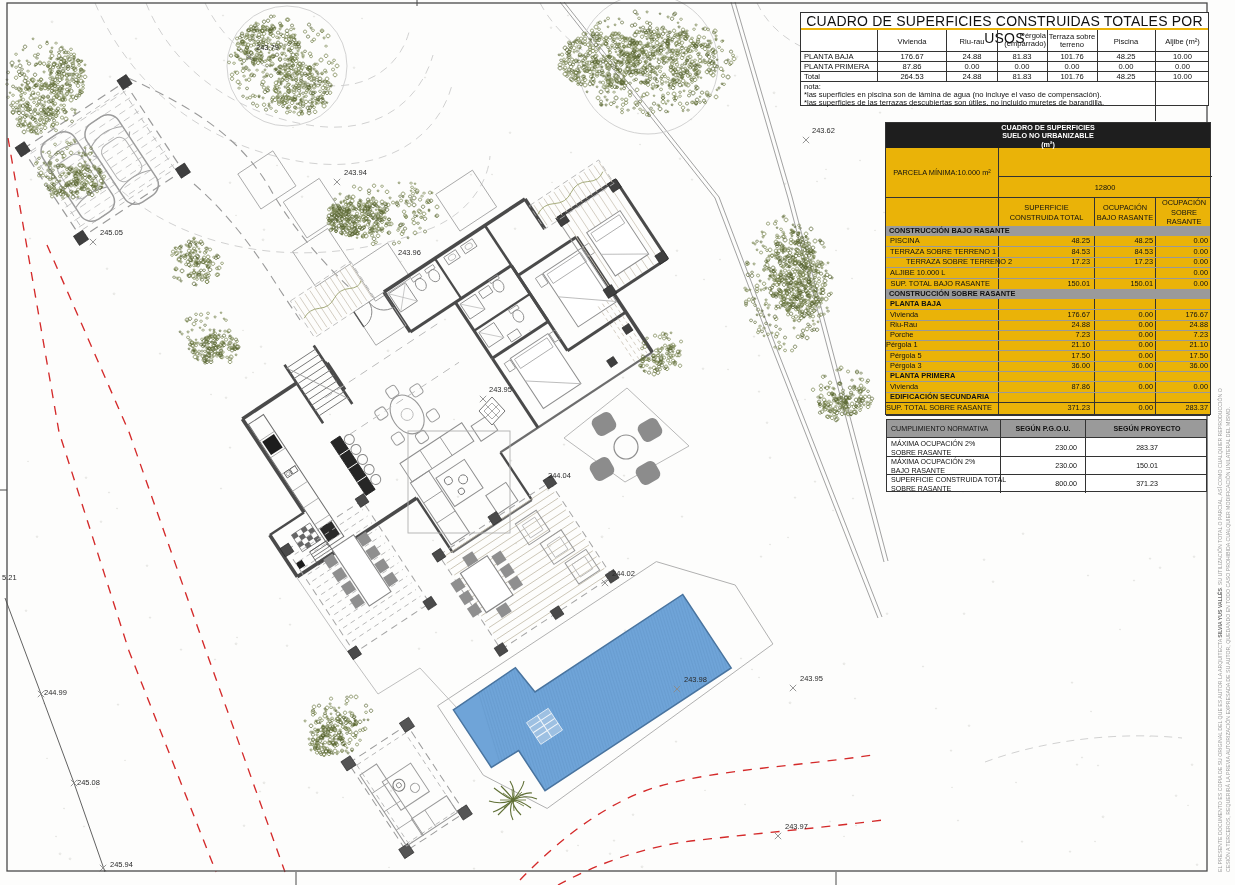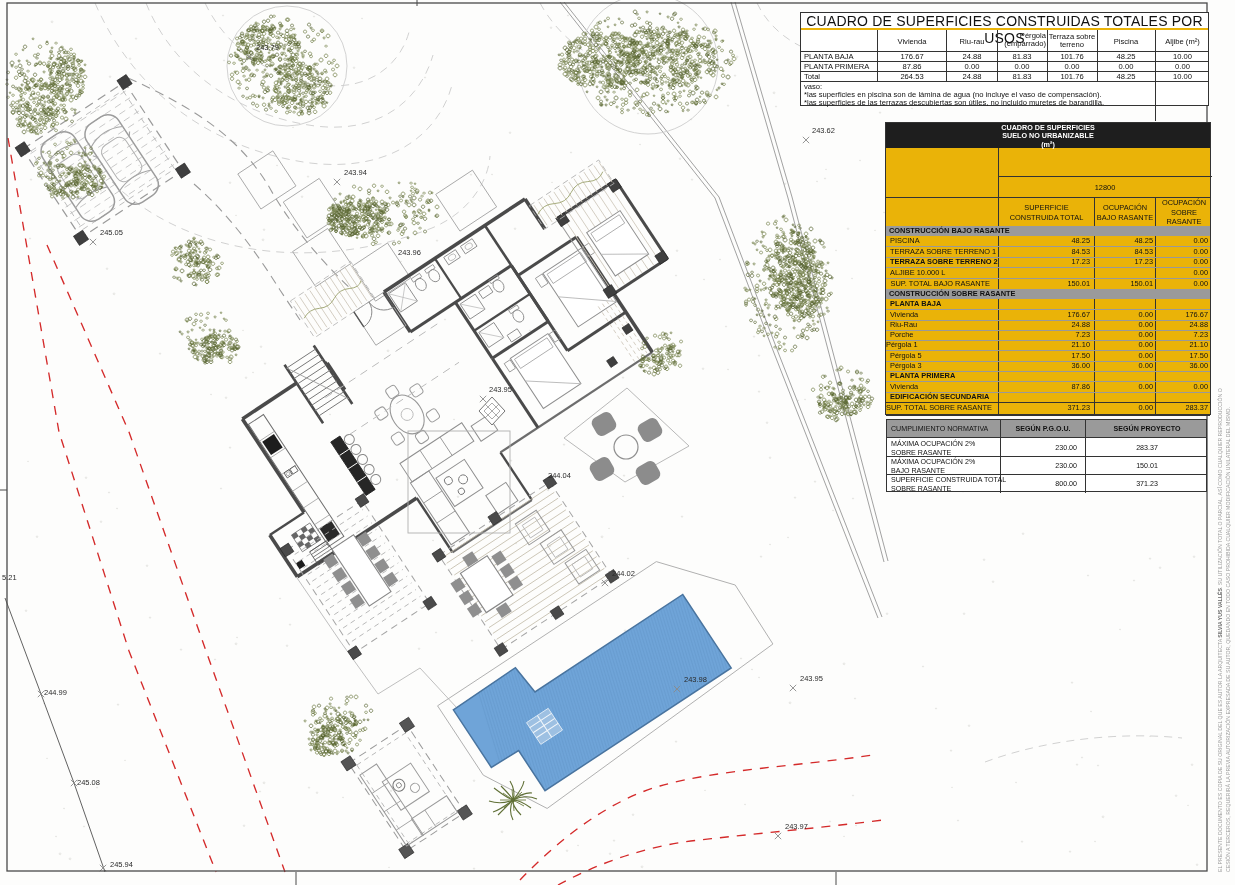--- a/index.html
+++ b/index.html
@@ -804,49 +804,50 @@
 <div style="position:absolute;left:247px;top:49px;width:48px;text-align:center">0.00</div>
 <div style="position:absolute;left:297px;top:49px;width:56px;text-align:center">0.00</div>
 <div style="position:absolute;left:355px;top:49px;width:53px;text-align:center">0.00</div>
 <div style="position:absolute;left:78px;top:59px;width:66px;text-align:center">264.53</div>
 <div style="position:absolute;left:147px;top:59px;width:48px;text-align:center">24.88</div>
 <div style="position:absolute;left:197px;top:59px;width:48px;text-align:center">81.83</div>
 <div style="position:absolute;left:247px;top:59px;width:48px;text-align:center">101.76</div>
 <div style="position:absolute;left:297px;top:59px;width:56px;text-align:center">48.25</div>
 <div style="position:absolute;left:355px;top:59px;width:53px;text-align:center">10.00</div>
 
- <div style="position:absolute;left:3px;top:69px">vaso:</div>
+ <div style="position:absolute;left:3px;top:69px">nota:</div>
  <div style="position:absolute;left:3px;top:77px">*las superficies en piscina son de lámina de agua (no incluye el vaso de compensación).</div>
  <div style="position:absolute;left:3px;top:85px">*las superficies de las terrazas descubiertas son útiles, no incluido muretes de barandilla.</div>
 </div>
 
 <div style="position:absolute;left:885px;top:122px;width:326px;height:293px;background:#eab308;border:1.2px solid #333;font-size:7.4px;color:#111">
  <div style="position:absolute;left:0;top:0;width:100%;height:25px;background:#1e1e1e;color:#fff;text-align:center;font-weight:bold;font-size:7.2px;line-height:1.15;padding-top:1px">CUADRO DE SUPERFICIES<br>SUELO NO URBANIZABLE<br>(m²)</div>
  <div style="position:absolute;left:112px;top:25px;width:1px;height:268px;background:#333"></div>
  <div style="position:absolute;left:208px;top:74px;width:1px;height:219px;background:#333"></div>
  <div style="position:absolute;left:269px;top:74px;width:1px;height:219px;background:#333"></div>
  <div style="position:absolute;left:0;top:74px;width:100%;height:1px;background:#333"></div>
  <div style="position:absolute;left:112px;top:53px;width:214px;height:1px;background:#333"></div>
  <div style="position:absolute;left:0;top:103px;width:100%;height:1px;background:#333"></div>
+ <div style="position:absolute;left:4px;top:25px;width:104px;height:49px;display:flex;align-items:center;justify-content:center;text-align:center">PARCELA MÍNIMA:10.000 m²</div>
  <div style="position:absolute;left:112px;top:60px;width:214px;text-align:center">12800</div>
  <div style="position:absolute;left:113px;top:76px;width:95px;height:27px;display:flex;align-items:center;justify-content:center;text-align:center;line-height:1.3">SUPERFICIE CONSTRUIDA TOTAL</div>
  <div style="position:absolute;left:209px;top:76px;width:60px;height:27px;display:flex;align-items:center;justify-content:center;text-align:center;line-height:1.3">OCUPACIÓN BAJO RASANTE</div>
  <div style="position:absolute;left:270px;top:76px;width:56px;height:27px;display:flex;align-items:center;justify-content:center;text-align:center;line-height:1.3">OCUPACIÓN SOBRE RASANTE</div>
  <div style="position:absolute;left:0;top:103px;width:100%;height:10px;background:#9a9a9a;font-weight:bold;padding-left:3px;line-height:10px">CONSTRUCCIÓN BAJO RASANTE</div>
 <div style="position:absolute;left:4px;top:113px;width:106px;height:10px;line-height:10px;font-weight:normal;white-space:nowrap">PISCINA</div>
 <div style="position:absolute;left:114px;top:113px;width:90px;text-align:right;line-height:10px">48.25</div>
 <div style="position:absolute;left:210px;top:113px;width:57px;text-align:right;line-height:10px">48.25</div>
 <div style="position:absolute;left:268px;top:113px;width:54px;text-align:right;line-height:10px">0.00</div>
 <div style="position:absolute;left:0;top:123px;width:100%;height:1px;background:#999"></div>
 <div style="position:absolute;left:4px;top:123.5px;width:106px;height:10px;line-height:10px;font-weight:normal;white-space:nowrap">TERRAZA SOBRE TERRENO 1</div>
 <div style="position:absolute;left:114px;top:123.5px;width:90px;text-align:right;line-height:10px">84.53</div>
 <div style="position:absolute;left:210px;top:123.5px;width:57px;text-align:right;line-height:10px">84.53</div>
 <div style="position:absolute;left:268px;top:123.5px;width:54px;text-align:right;line-height:10px">0.00</div>
 <div style="position:absolute;left:0;top:133.5px;width:100%;height:1px;background:#999"></div>
-<div style="position:absolute;left:4px;top:134.0px;width:106px;height:10px;line-height:10px;font-weight:bold;white-space:nowrap">TERRAZA SOBRE TERRENO 2</div>
+<div style="position:absolute;left:20px;top:134.0px;width:106px;height:10px;line-height:10px;font-weight:normal;white-space:nowrap">TERRAZA SOBRE TERRENO 2</div>
 <div style="position:absolute;left:114px;top:134.0px;width:90px;text-align:right;line-height:10px">17.23</div>
 <div style="position:absolute;left:210px;top:134.0px;width:57px;text-align:right;line-height:10px">17.23</div>
 <div style="position:absolute;left:268px;top:134.0px;width:54px;text-align:right;line-height:10px">0.00</div>
 <div style="position:absolute;left:0;top:144.0px;width:100%;height:1px;background:#999"></div>
 <div style="position:absolute;left:4px;top:144.5px;width:106px;height:10px;line-height:10px;font-weight:normal;white-space:nowrap">ALJIBE 10.000 L</div>
 <div style="position:absolute;left:114px;top:144.5px;width:90px;text-align:right;line-height:10px"></div>
 <div style="position:absolute;left:210px;top:144.5px;width:57px;text-align:right;line-height:10px"></div>
 <div style="position:absolute;left:268px;top:144.5px;width:54px;text-align:right;line-height:10px">0.00</div>
 <div style="position:absolute;left:0;top:154.5px;width:100%;height:1px;background:#999"></div>
 <div style="position:absolute;left:0px;top:155.0px;width:104px;height:11px;line-height:11px;font-weight:normal;text-align:right;white-space:nowrap">SUP. TOTAL BAJO RASANTE</div>

